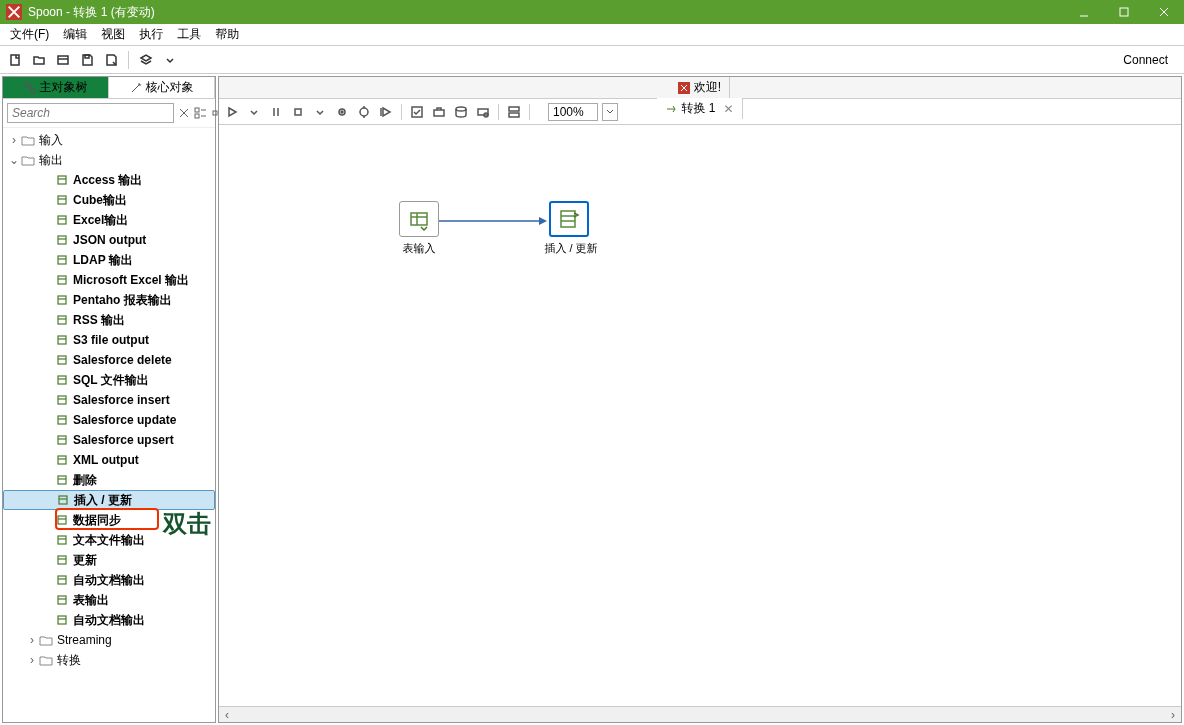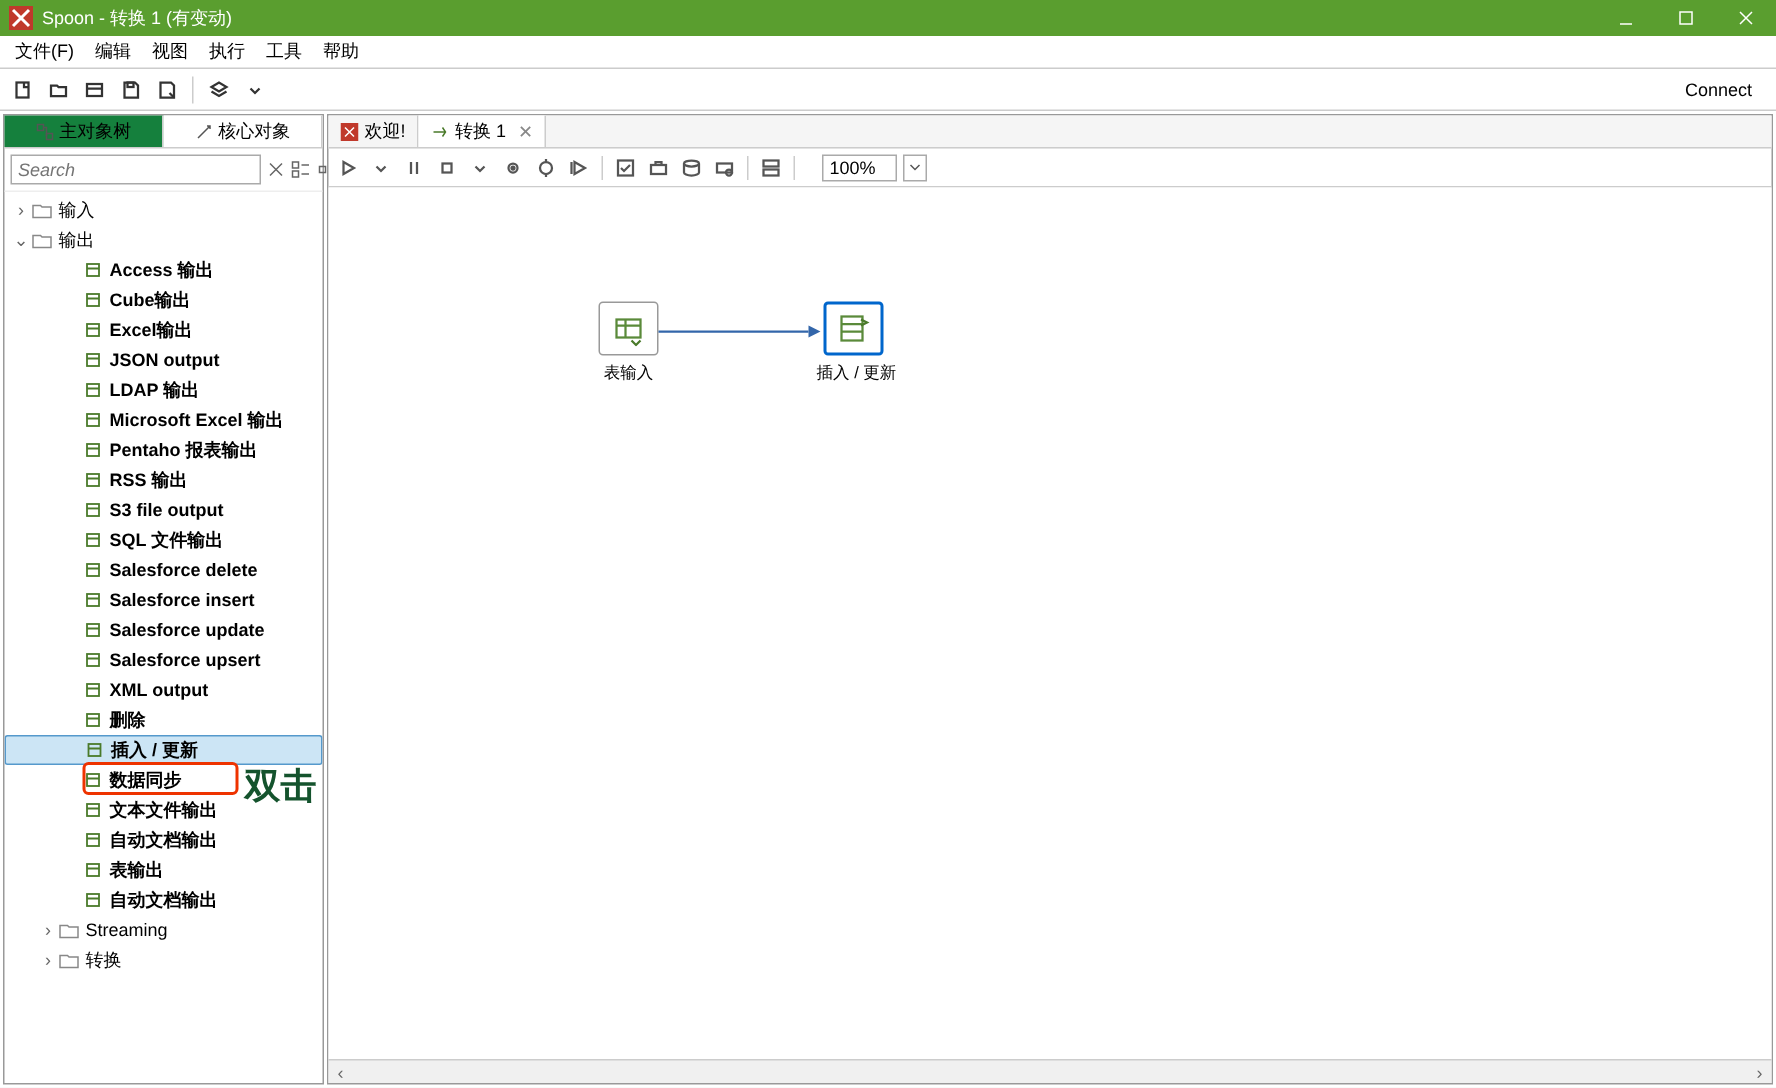--- a/index.html
+++ b/index.html
@@ -44,21 +44,21 @@
 .step-icon { width:14px; height:14px; margin-right:4px; display:flex; align-items:center; justify-content:center; }
 .step-icon svg { width:12px; height:12px; stroke:#4a7a2a; fill:none; stroke-width:1.2; }
 .indent-1 { padding-left: 4px; }
 .indent-2 { padding-left: 52px; font-weight: bold; }
 .indent-f { padding-left: 22px; }
 
 .red-box { position:absolute; border:2px solid #e30; border-radius:4px; pointer-events:none; }
 .red-label { position:absolute; color:#14532d; font-size:24px; font-weight:bold; }
 
 .canvas-area { flex:1; margin:2px 2px 2px 0; border:1px solid #999; display:flex; flex-direction:column; background:#fff; position:relative; }
-.editor-tabs { height:22px; display:flex; align-items:center; border-bottom:1px solid #ccc; background:#f5f5f5; }
+.editor-tabs { height:22px; display:flex; align-items:center; border-bottom:1px solid #ccc; background:#f5f5f5;flex-direction:column; }
 .editor-tab { display:flex; align-items:center; padding:2px 8px; gap:4px; border-right:1px solid #ccc; height:100%; cursor:pointer; }
 .editor-tab.active { background:#fff; }
 .editor-tab .tab-icon { width:12px; height:12px; display:flex; align-items:center; justify-content:center; }
 .editor-tab .close-x { color:#888; margin-left:4px; cursor:pointer; }
 
 .canvas-toolbar { height:26px; display:flex; align-items:center; border-bottom:1px solid #ccc; padding:0 4px; gap:4px; }
 .ct-icon { width:18px; height:18px; display:flex; align-items:center; justify-content:center; cursor:pointer; }
 .ct-icon svg { width:14px; height:14px; stroke:#555; fill:none; stroke-width:1.5; }
 .ct-sep { width:1px; height:16px; background:#ccc; margin:0 2px; }
 .zoom-input { border:1px solid #aaa; padding:1px 4px; width:50px;margin-left:12px; }
@@ -297,38 +297,38 @@
             </span>
             <span>S3 file output</span>
           </div>
           <div class="tree-item indent-2">
             <span class="step-icon">
               <svg viewBox="0 0 12 12">
                 <rect x="2" y="2" width="8" height="8"></rect>
                 <line x1="2" y1="5" x2="10" y2="5"></line>
               </svg>
             </span>
+            <span>Salesforce delete</span>
+          </div>
+          <div class="tree-item indent-2">
+            <span class="step-icon">
+              <svg viewBox="0 0 12 12">
+                <rect x="2" y="2" width="8" height="8"></rect>
+                <line x1="2" y1="5" x2="10" y2="5"></line>
+              </svg>
+            </span>
             <span>SQL 文件输出</span>
           </div>
           <div class="tree-item indent-2">
             <span class="step-icon">
               <svg viewBox="0 0 12 12">
                 <rect x="2" y="2" width="8" height="8"></rect>
                 <line x1="2" y1="5" x2="10" y2="5"></line>
               </svg>
             </span>
-            <span>Salesforce delete</span>
-          </div>
-          <div class="tree-item indent-2">
-            <span class="step-icon">
-              <svg viewBox="0 0 12 12">
-                <rect x="2" y="2" width="8" height="8"></rect>
-                <line x1="2" y1="5" x2="10" y2="5"></line>
-              </svg>
-            </span>
             <span>Salesforce insert</span>
           </div>
           <div class="tree-item indent-2">
             <span class="step-icon">
               <svg viewBox="0 0 12 12">
                 <rect x="2" y="2" width="8" height="8"></rect>
                 <line x1="2" y1="5" x2="10" y2="5"></line>
               </svg>
             </span>
             <span>Salesforce update</span>
@@ -379,20 +379,29 @@
             <span>数据同步</span>
           </div>
           <div class="tree-item indent-2">
             <span class="step-icon">
               <svg viewBox="0 0 12 12">
                 <rect x="2" y="2" width="8" height="8"></rect>
                 <line x1="2" y1="5" x2="10" y2="5"></line>
               </svg>
             </span>
             <span>文本文件输出</span>
+          </div>
+          <div class="tree-item indent-2">
+            <span class="step-icon">
+              <svg viewBox="0 0 12 12">
+                <rect x="2" y="2" width="8" height="8"></rect>
+                <line x1="2" y1="5" x2="10" y2="5"></line>
+              </svg>
+            </span>
+            <span>更新</span>
           </div>
           <div class="tree-item indent-2">
             <span class="step-icon">
               <svg viewBox="0 0 12 12">
                 <rect x="2" y="2" width="8" height="8"></rect>
                 <line x1="2" y1="5" x2="10" y2="5"></line>
               </svg>
             </span>
             <span>自动文档输出</span>
           </div>

